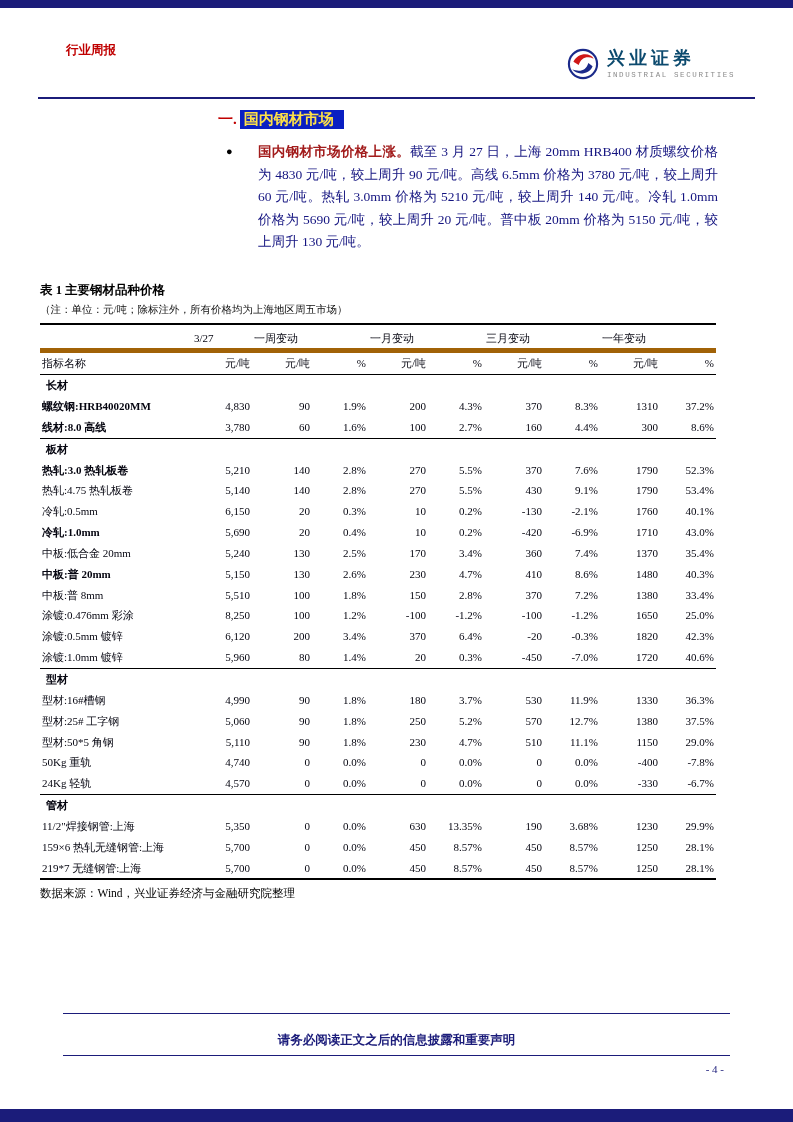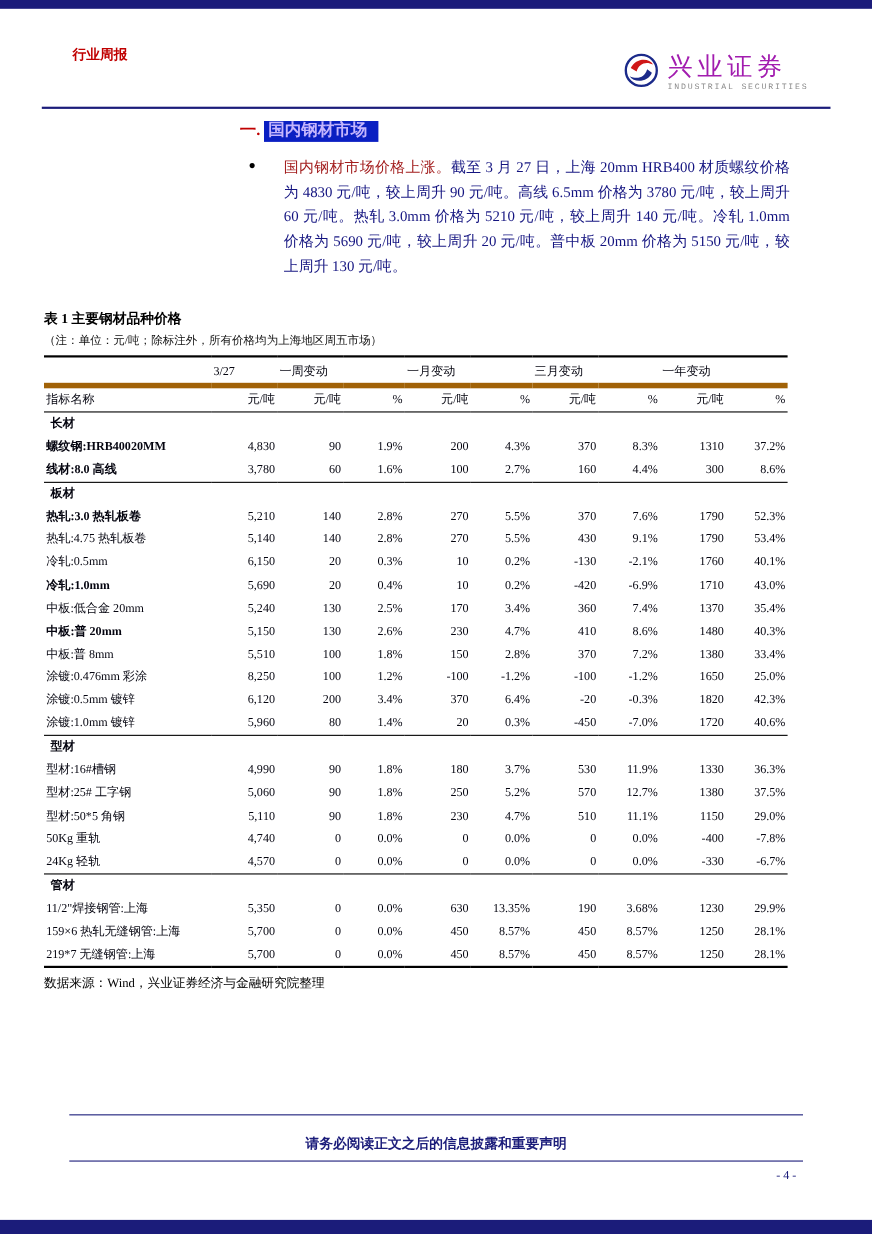--- a/index.html
+++ b/index.html
@@ -10,33 +10,33 @@
     font-family:"Liberation Serif","DejaVu Serif",serif;
     color:#000;
   }
   .top-bar { position:absolute; top:0; left:0; width:100%; height:8px; background:var(--navy,#1b1c7a); }
   .bottom-bar { position:absolute; bottom:0; left:0; width:100%; height:13px; background:var(--navy,#1b1c7a); }
 
   .header { position:absolute; top:8px; left:0; width:100%; height:63px; }
   .report-type { position:absolute; left:66px; bottom:12px; color:var(--red,#c00000); font-weight:bold; font-size:12.5px; }
   .logo { position:absolute; right:58px; top:40px; display:flex; align-items:flex-start; gap:8px; }
   .logo-text { display:flex; flex-direction:column; }
-  .logo-cn { font-size:23px; font-weight:normal; color:#a21caf; letter-spacing:4px; line-height:1.15; }
+  .logo-cn { font-size:18px; font-weight:bold; color:#0c4a6e; letter-spacing:4px; line-height:1.15; }
   .logo-en { font-size:7.5px; color:#8a8a8a; letter-spacing:1.6px; margin-top:2px; font-family:Liberation Mono, monospace; }
   .header-rule { position:absolute; top:97px; left:38px; right:38px; border-top:2px solid var(--navy,#1b1c7a); }
 
   .main { position:absolute; top:100px; left:0; width:100%; }
   .section-title { margin:9px 0 0 218px; font-size:15px; font-weight:bold; line-height:20px; }
   .section-num { color:var(--red,#c00000); margin-right:3px; }
-  .section-box { background:var(--title-bg,#0a1fc2); color:#c4b5fd; padding:1px 10px 2px 4px; }
+  .section-box { background:var(--title-bg,#0a1fc2); color:#fde047; padding:1px 10px 2px 4px; }
 
   .bullet-para { position:relative; margin:12px 0 0 226px; width:492px; }
   .bullet-dot { position:absolute; left:0; top:4px; font-size:11px; color:#000; }
   .para-text { margin-left:32px; font-size:13.5px; line-height:22.5px; text-align:justify; color:var(--body-blue,#141480); }
-  .para-lead { color:var(--lead-red,#a21c1c); font-weight:normal; }
+  .para-lead { color:var(--lead-red,#a21c1c); font-weight:bold; }
 
   .table-wrap { margin:28px 0 0 40px; width:676px; }
   .table-title { font-size:12.5px; font-weight:bold; color:#000; }
   .table-note { font-size:10.5px; color:#101010; margin-top:4px; }
   table.price { width:676px; table-layout:fixed; border-collapse:collapse; margin-top:6px;
     border-top:2px solid #000; border-bottom:2px solid #000; font-size:11px; color:#050510; }
   col.c-name { width:152px; } col.c-v { width:60px; } col.c-p { width:56px; }
   table.price th, table.price td { padding:3px 2px; font-weight:normal; line-height:1.35; }
   thead tr.group-row th { text-align:left; border-bottom:5px solid #a16207; padding-top:6px; }
   thead tr.sub-row th { border-bottom:1px solid #000; }

